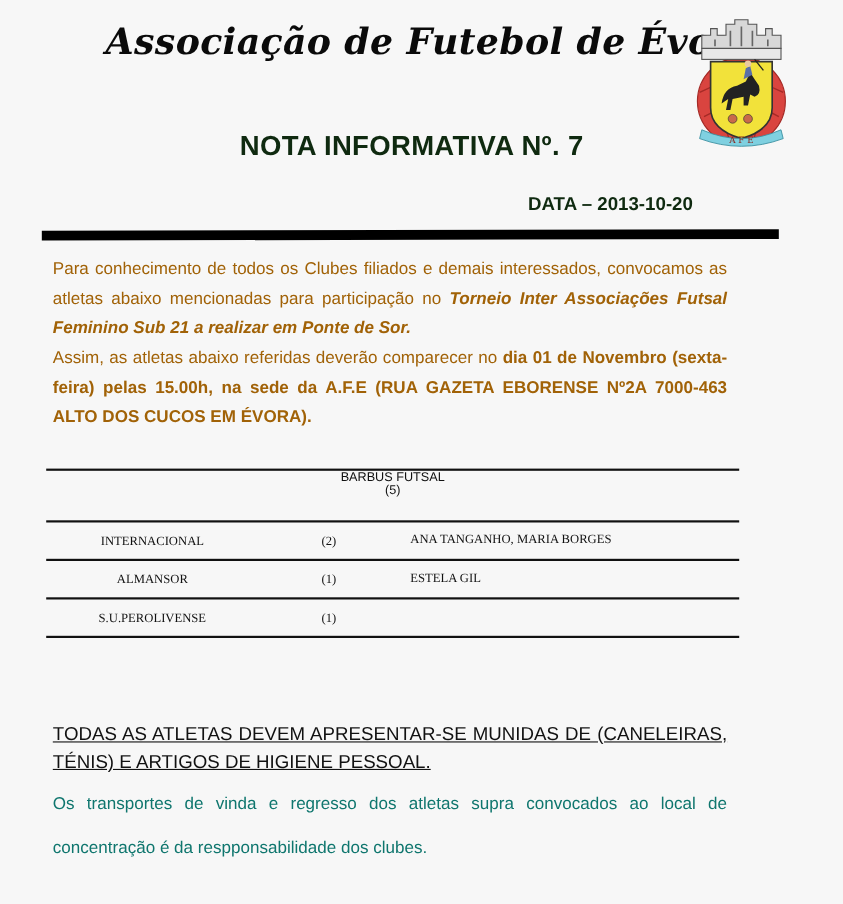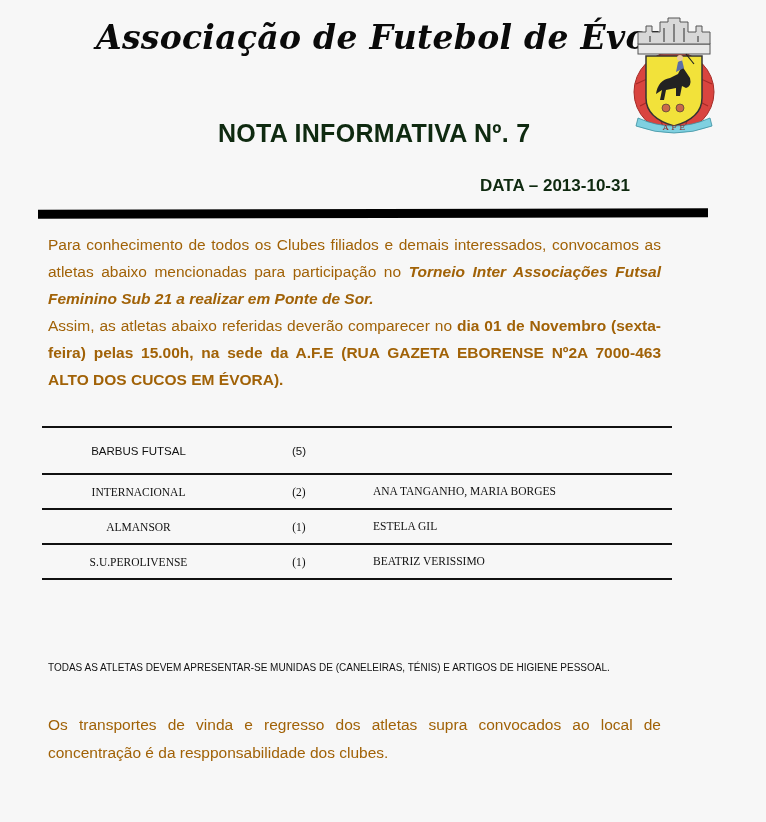--- a/index.html
+++ b/index.html
@@ -50,31 +50,31 @@
     border-top: 2px solid #111;
   }
   .row {
     display: flex; align-items: center;
     border-bottom: 2px solid #111;
     font-size: 11.5px; color: #111;
   }
   .c1 { width: 193px; text-align: center; }
   .c2 { width: 128px; text-align: center; }
   .c3 { width: 291px; padding-left: 10px; text-align: justify; line-height: 13px; }
-  .row.tall { height: 45px; }
+  .row.tall { height: 45px; flex-direction: column; }
   .row.short { height: 33px; font-family: Liberation Serif, serif; }
 
   .warning {
     position: absolute; left: 48px; top: 655px; width: 613px;
-    font-size: 10px; line-height: 25px; 
+    font-size: 17px; line-height: 25px; text-decoration: underline;
     text-align: justify; color: #111;
   }
   .transport {
     position: absolute; left: 48px; top: 711px; width: 613px;
-    font-size: 15.5px; line-height: 28px; text-align: justify; color: #a16207;
+    font-size: 15.5px; line-height: 40px; text-align: justify; color: #0f766e;
   }
   .signature {
     position: absolute; left: 48px; top: 793px;
     font-size: 11px; color: #111; white-space: nowrap; margin-top: 48px;
   }
 </style>
 </head>
 <body>
 
 <div class="org-title">Associação de Futebol de Évora</div>
@@ -98,21 +98,21 @@
 
     <circle cx="46" cy="94" r="4" fill="#c96a4a" stroke="#333" stroke-width="0.6"></circle>
     <circle cx="60" cy="94" r="4" fill="#c96a4a" stroke="#333" stroke-width="0.6"></circle>
 
     <path d="M18 104 Q54 120 90 104 L92 112 Q54 126 16 112 Z" fill="#7fd0e0" stroke="#3a8fa0" stroke-width="0.8"></path>
     <text x="54" y="116" text-anchor="middle" font-family="DejaVu Serif, serif" font-size="8" fill="#8a2a22">A F E</text>
   </svg>
 </div>
 
 <div class="nota-title">NOTA INFORMATIVA Nº. 7</div>
-<div class="date-line">DATA – 2013-10-31</div>
+<div class="date-line">DATA – 2013-10-20</div>
 <div class="rule"></div>
 
 <div class="para p1">
   <span>Para conhecimento de todos os Clubes filiados e demais interessados, convocamos as atletas abaixo mencionadas para participação no </span><span class="bi">Torneio Inter Associações Futsal Feminino Sub 21 a realizar em Ponte de Sor.</span>
 </div>
 <div class="para p2">
   <span>Assim, as atletas abaixo referidas deverão comparecer no </span><span class="b">dia 01 de Novembro (sexta-feira) pelas 15.00h, na sede da A.F.E (RUA GAZETA EBORENSE Nº2A 7000-463 ALTO DOS CUCOS EM ÉVORA).</span>
 </div>
 
 <div class="table">
@@ -126,19 +126,18 @@
     <div class="c3">ANA TANGANHO, MARIA BORGES</div>
   </div>
   <div class="row short">
     <div class="c1">ALMANSOR</div>
     <div class="c2">(1)</div>
     <div class="c3">ESTELA GIL</div>
   </div>
   <div class="row short">
     <div class="c1">S.U.PEROLIVENSE</div>
     <div class="c2">(1)</div>
-    <div class="c3">BEATRIZ VERISSIMO</div>
   </div>
 </div>
 
 <div class="warning">TODAS AS ATLETAS DEVEM APRESENTAR-SE MUNIDAS DE (CANELEIRAS, TÉNIS) E ARTIGOS DE HIGIENE PESSOAL.</div>
 <div class="transport">Os transportes de vinda e regresso dos atletas supra convocados ao local de concentração é da respponsabilidade dos clubes.</div>
 <div class="signature">A DIRECÇÃO DA A. F. DE ÉVORA</div>
 
 </body></html>

